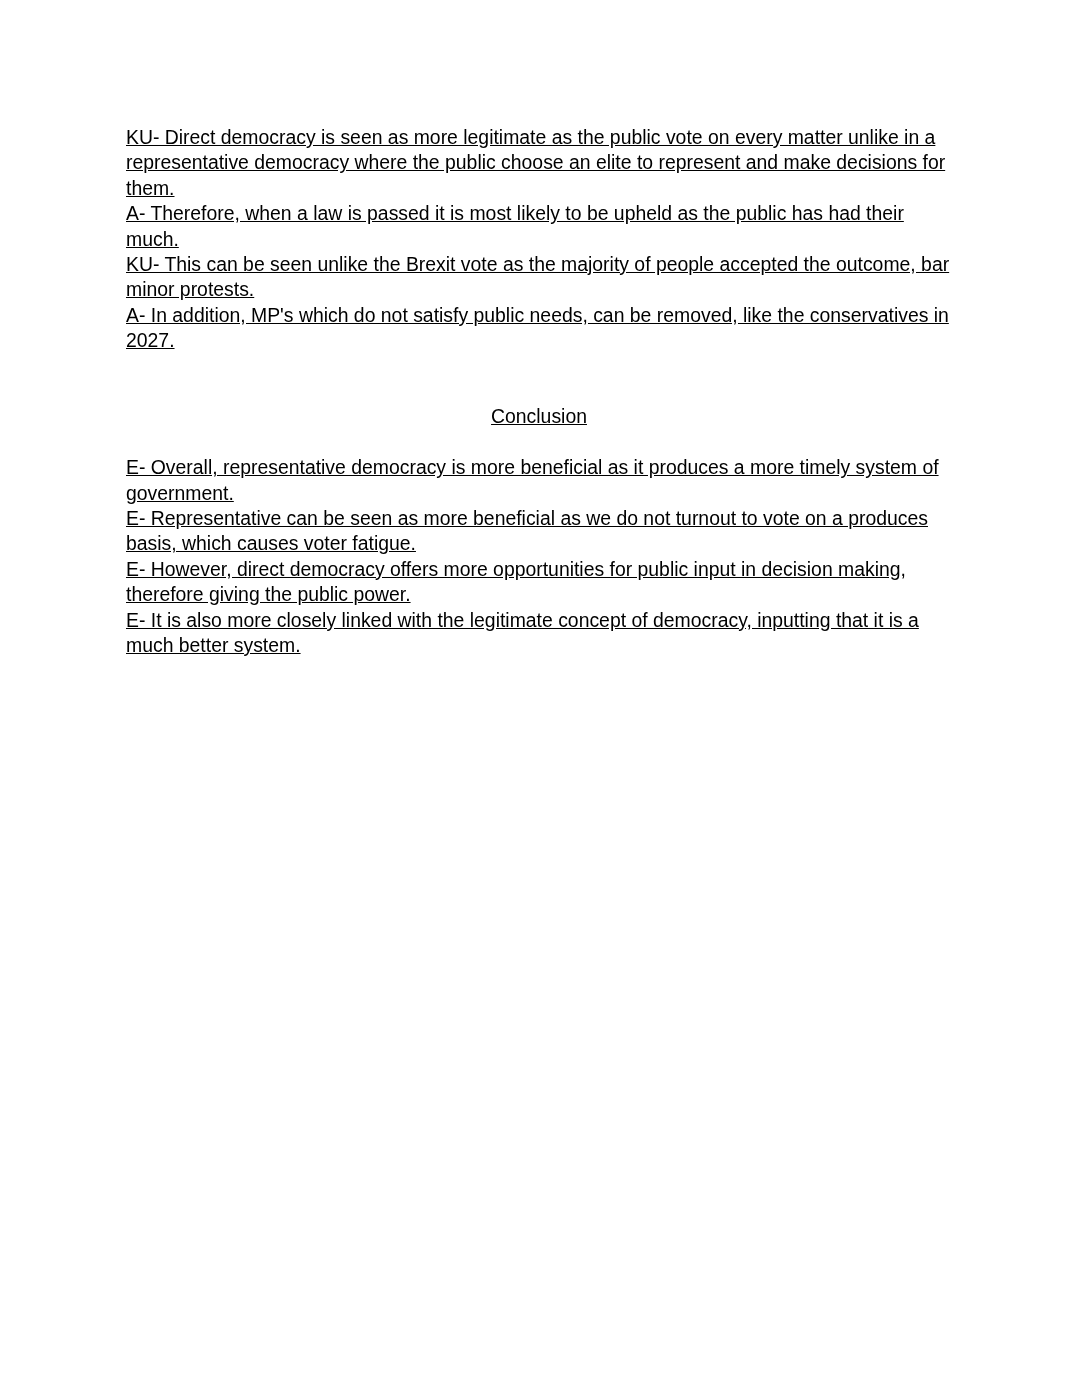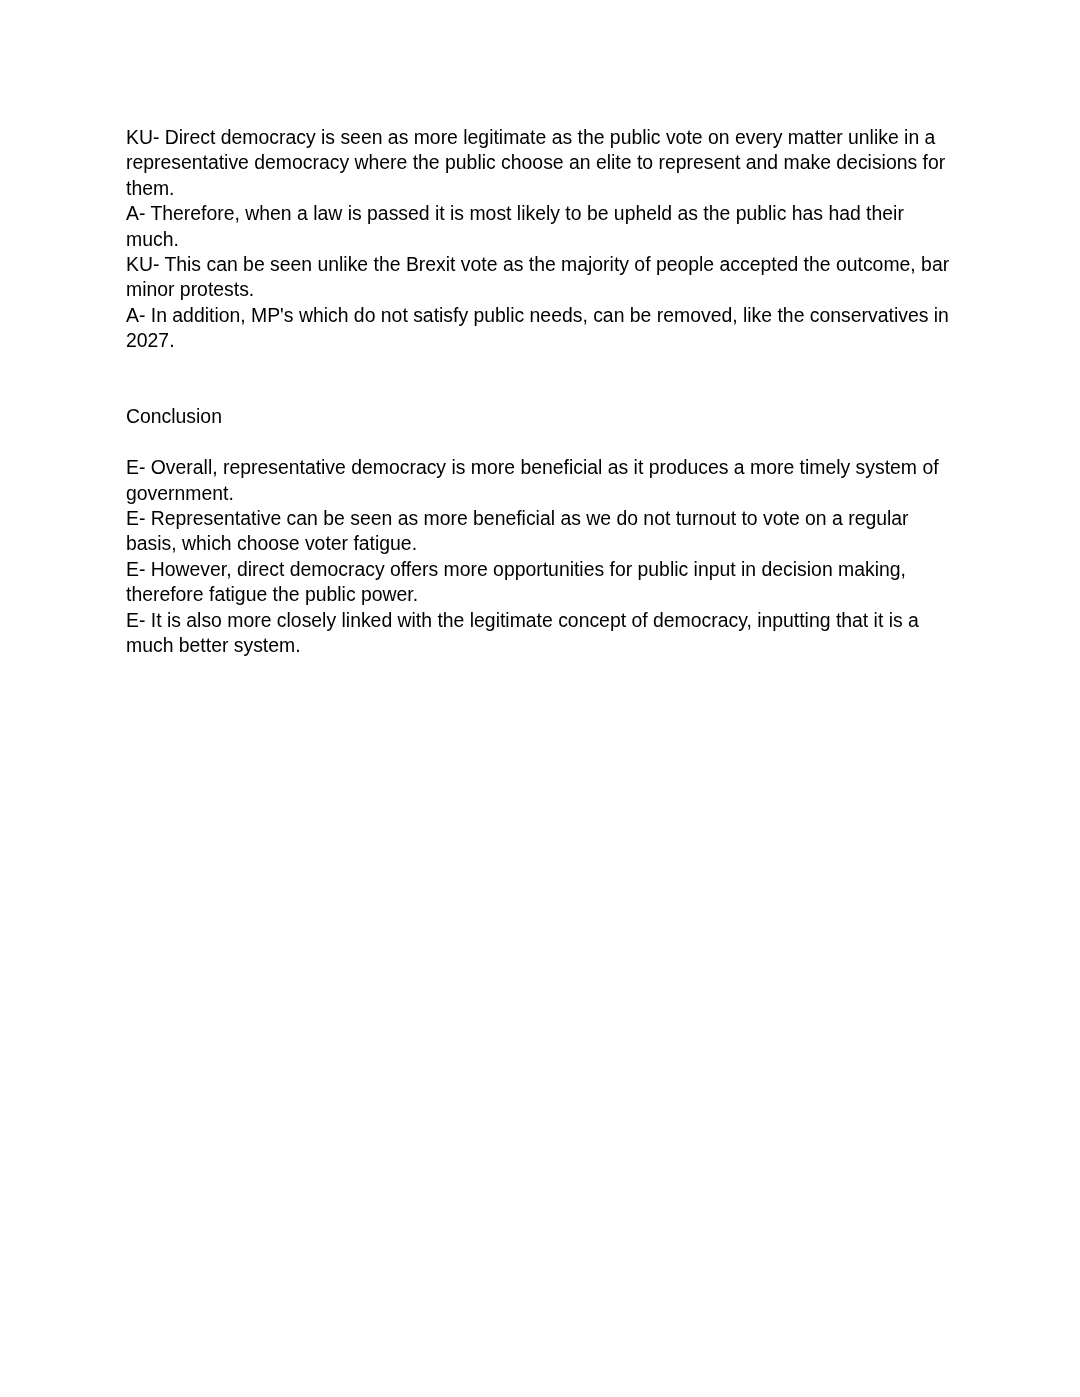--- a/index.html
+++ b/index.html
@@ -21,34 +21,36 @@
     width: 826px;
     font-family: "Liberation Sans", sans-serif;
     font-size: 19.4px;
     line-height: 25.4px;
     color: #000000;
     letter-spacing: 0;
   }
   .content p {
     margin: 0;
     padding: 0;
+    text-decoration: underline;
   }
   .heading {
     margin-top: 50.8px !important;
     margin-bottom: 25.4px !important;
+    text-align: center;
   }
 </style>
 </head>
 <body>
 
 <div class="page">
   <div class="content">
     <p>KU- Direct democracy is seen as more legitimate as the public vote on every matter unlike in a representative democracy where the public choose an elite to represent and make decisions for them.</p>
     <p>A- Therefore, when a law is passed it is most likely to be upheld as the public has had their much.</p>
     <p>KU- This can be seen unlike the Brexit vote as the majority of people accepted the outcome, bar minor protests.</p>
     <p>A- In addition, MP's which do not satisfy public needs, can be removed, like the conservatives in 2027.</p>
     <p class="heading">Conclusion</p>
     <p>E- Overall, representative democracy is more beneficial as it produces a more timely system of government.</p>
-    <p>E- Representative can be seen as more beneficial as we do not turnout to vote on a regular basis, which choose voter fatigue.</p>
-    <p>E- However, direct democracy offers more opportunities for public input in decision making, therefore fatigue the public power.</p>
+    <p>E- Representative can be seen as more beneficial as we do not turnout to vote on a produces basis, which causes voter fatigue.</p>
+    <p>E- However, direct democracy offers more opportunities for public input in decision making, therefore giving the public power.</p>
     <p>E- It is also more closely linked with the legitimate concept of democracy, inputting that it is a much better system.</p>
   </div>
 </div>
 
 </body></html>

